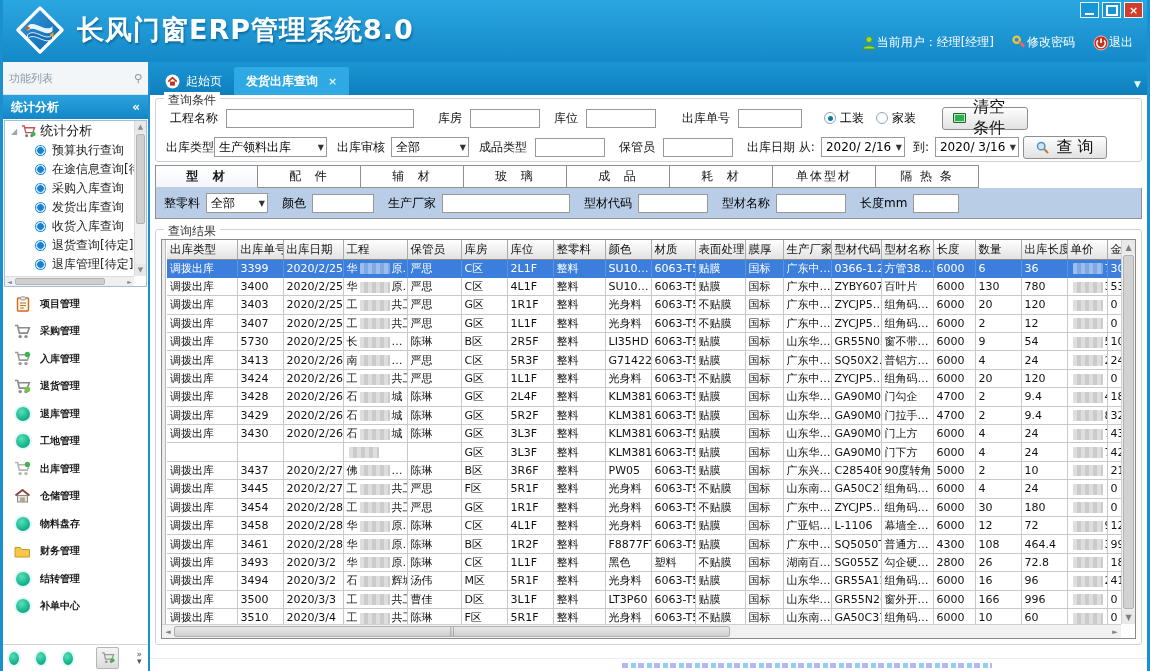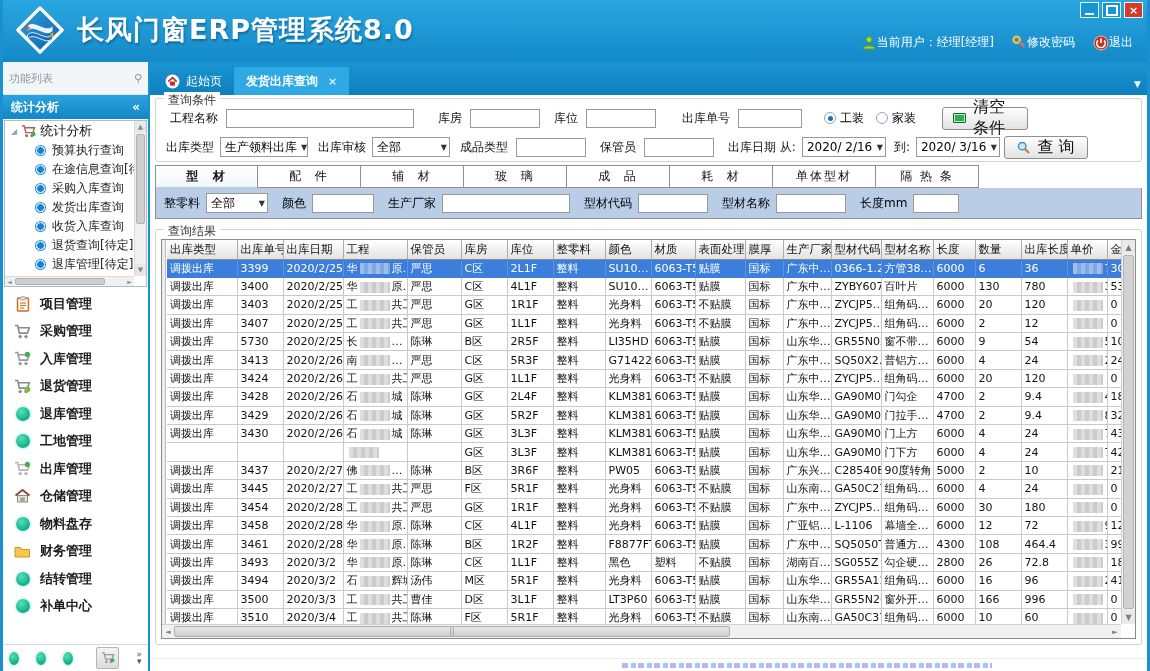--- a/index.html
+++ b/index.html
@@ -42,21 +42,21 @@
   .expander { color:#9aa7b0; font-size:8px; }
   .vscroll { position:absolute; right:0; top:0; bottom:10px; width:12px; background:#f0f0f0; border-left:1px solid #dcdcdc; }
   .vscroll .arr { height:12px; display:flex; align-items:center; justify-content:center; font-size:7px; color:#8a8a8a; background:#e8e8e8; }
   .vscroll .thumb { position:absolute; left:1px; right:1px; top:13px; height:90px; background:#cfcfcf; border:1px solid #b3b3b3; border-radius:2px; }
   .vscroll .arr.dn { position:absolute; bottom:0; left:0; right:0; }
   .hscroll { position:absolute; left:0; right:12px; bottom:0; height:10px; background:#f0f0f0; border-top:1px solid #dcdcdc; }
   .hscroll .thumb { position:absolute; top:1px; bottom:1px; left:10px; width:90px; background:#cfcfcf; border:1px solid #b3b3b3; border-radius:2px; }
   .hscroll .arr { position:absolute; top:0; bottom:0; width:9px; display:flex; align-items:center; justify-content:center; font-size:6px; color:#8a8a8a; }
   .hscroll .arr.lf{ left:0; } .hscroll .arr.rt{ right:0; }
   .menu { flex:1; overflow:hidden; padding-top:2px; }
-  .menu-item { display:flex; align-items:center; gap:9px; height:27.5px; padding-left:11px; font-size:13px; font-weight:bold; color:#1c1c1c; cursor:default; }
+  .menu-item { display:flex; align-items:center; gap:9px; height:27.5px; padding-left:11px; font-size:10px; font-weight:bold; color:#1c1c1c; cursor:default; }
   .menu-item .icon { width:17px; height:17px; flex:0 0 17px; }
   .circle-teal { width:14px; height:14px; border-radius:50%; background:radial-gradient(circle at 38% 32%, #57e0b8, #0fae85 70%); box-shadow:0 0 0 2px #e3f6fb; }
   .menu-footer { height:27px; border-top:1px solid #d6d6d6; display:flex; align-items:center; padding:0 6px; gap:17px; }
   .menu-footer .circle-teal { width:13px; height:13px; }
   .mf-btn { width:30px; height:22px; background:linear-gradient(#f4f4f4,#dcdcdc); border:1px solid #b5b5b5; border-radius:2px;
             display:flex; align-items:center; justify-content:center; margin-left:6px; }
   .mf-chev { font-size:9px; color:#555; line-height:.8; text-align:center; }
 
   
   .tabbar { position:relative; height:33px; background:linear-gradient(#1a95d3,#0f7fbc); display:flex; align-items:flex-end; padding-left:3px; }
@@ -402,21 +402,21 @@
             <span class="rdot"></span>
             <span>家装</span>
           </span>
           <div class="btn" style="margin-left:26px;width:86px;">
             <span class="clear-glyph"></span>
             <span>清空条件</span>
           </div>
         </div>
         <div class="qrow" style="margin-top:3px;">
           <label style="margin-left:-4px;">出库类型</label>
-          <div class="combo" style="width:88px;margin-left:6px;">
+          <div class="combo" style="width:113px;">
             <span>生产领料出库</span>
               <span class="ca">▼</span>
           </div>
           <label style="margin-left:10px;">出库审核</label>
           <div class="combo" style="width:78px;margin-left:6px;">
             <span>全部</span>
               <span class="ca">▼</span>
           </div>
           <label style="margin-left:10px;">成品类型</label>
           <input class="tbox" style="width: 70px; margin-left: 8px;" value="">

